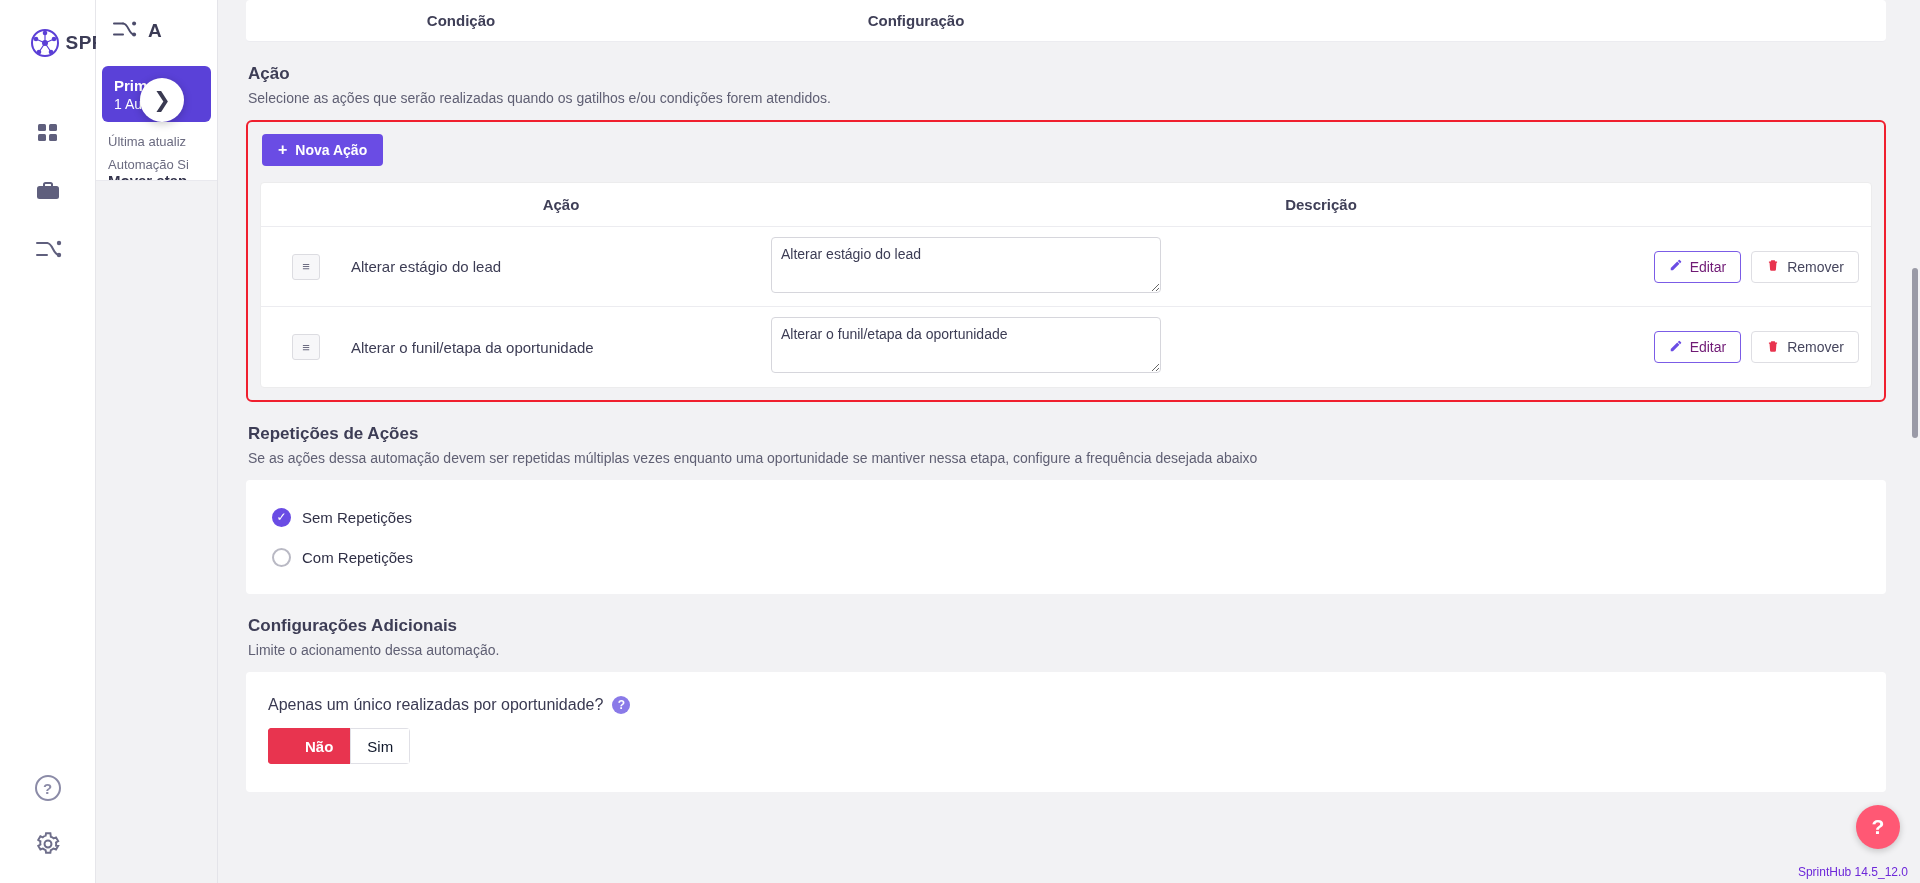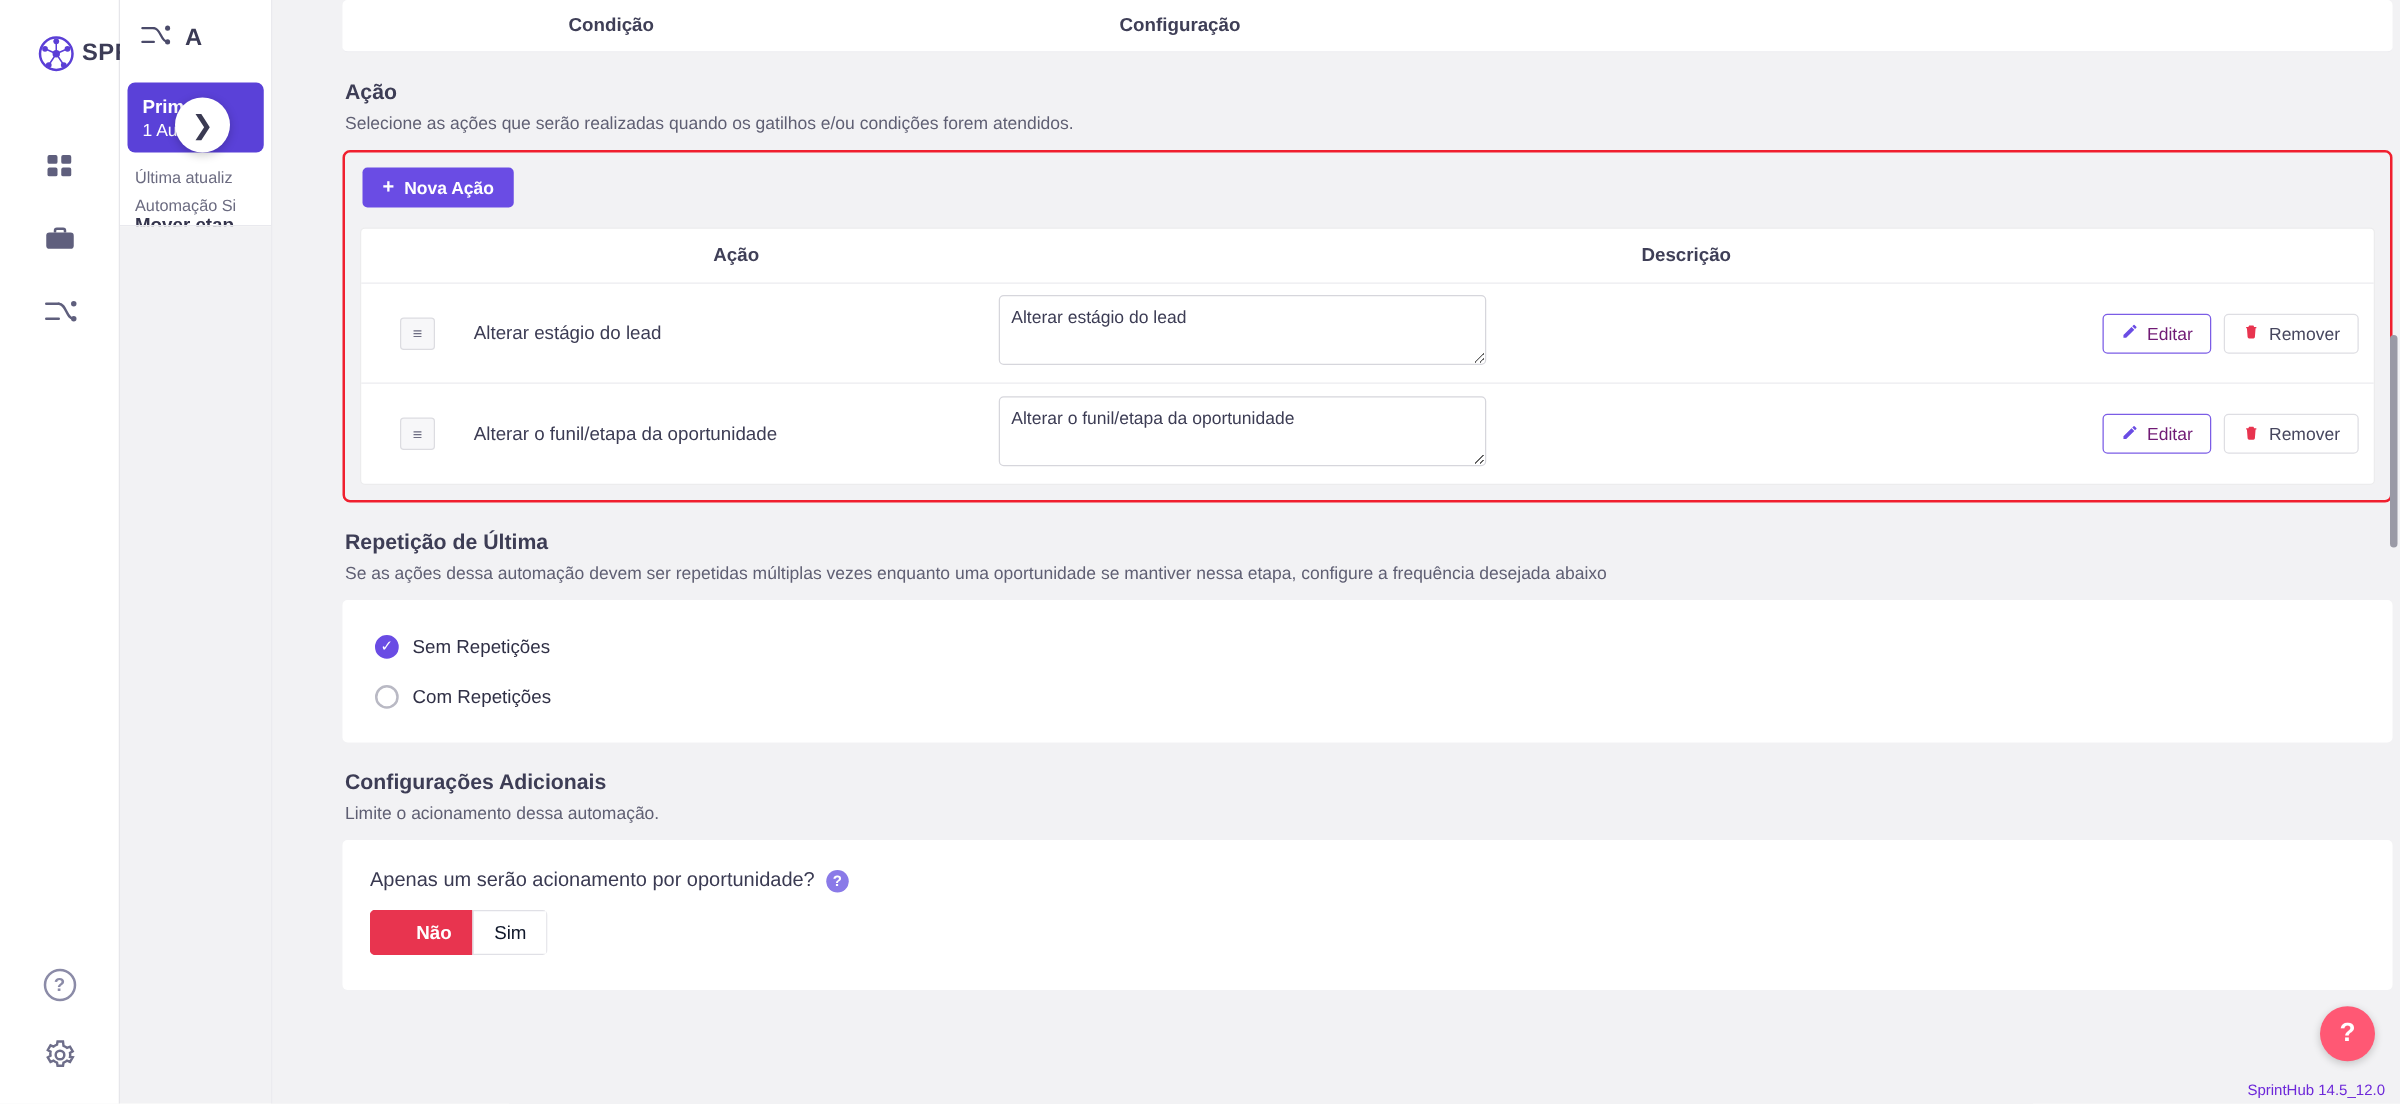--- a/index.html
+++ b/index.html
@@ -159,21 +159,21 @@
 
   
   .main {
     flex: 1 1 auto;
     position: relative;
     background: #f2f2f4;
     overflow: hidden;
   }
   .content {
     position: absolute;
-    left: 56px;
+    left: 28px;
     top: 0;
     width: 1640px;
   }
   .panel {
     background: #ffffff;
     border-radius: 4px;
   }
   .top-table-head {
     background: #fff;
     height: 42px;
@@ -613,40 +613,40 @@
                     <path d="M6 7h12l-1 13a2 2 0 0 1-2 1.8H9A2 2 0 0 1 7 20L6 7zm3-3h6l1 2h3v2H5V6h3l1-2z"></path>
                   </svg>
                 </span>
                 <span>Remover</span>
               </div>
             </div>
           </div>
         </div>
       </div>
 
-      <div class="section-title">Repetição de Última</div>
+      <div class="section-title">Repetições de Ações</div>
       <div class="section-sub">Se as ações dessa automação devem ser repetidas múltiplas vezes enquanto uma oportunidade se mantiver nessa etapa, configure a frequência desejada abaixo</div>
 
       <div class="rep-panel">
         <label class="radio-line">
           <span class="radio checked">✓</span>
           <span>Sem Repetições</span>
         </label>
         <label class="radio-line">
           <span class="radio"></span>
           <span>Com Repetições</span>
         </label>
       </div>
 
       <div class="section-title">Configurações Adicionais</div>
       <div class="section-sub">Limite o acionamento dessa automação.</div>
 
       <div class="extra-panel">
         <div class="extra-q">
-          <span>Apenas um serão acionamento por oportunidade?</span>
+          <span>Apenas um único realizadas por oportunidade?</span>
           <span class="help-dot">?</span>
         </div>
         <div class="toggle-group">
           <div class="toggle-btn active">Não</div>
           <div class="toggle-btn">Sim</div>
         </div>
       </div>
 
     </div>
 

